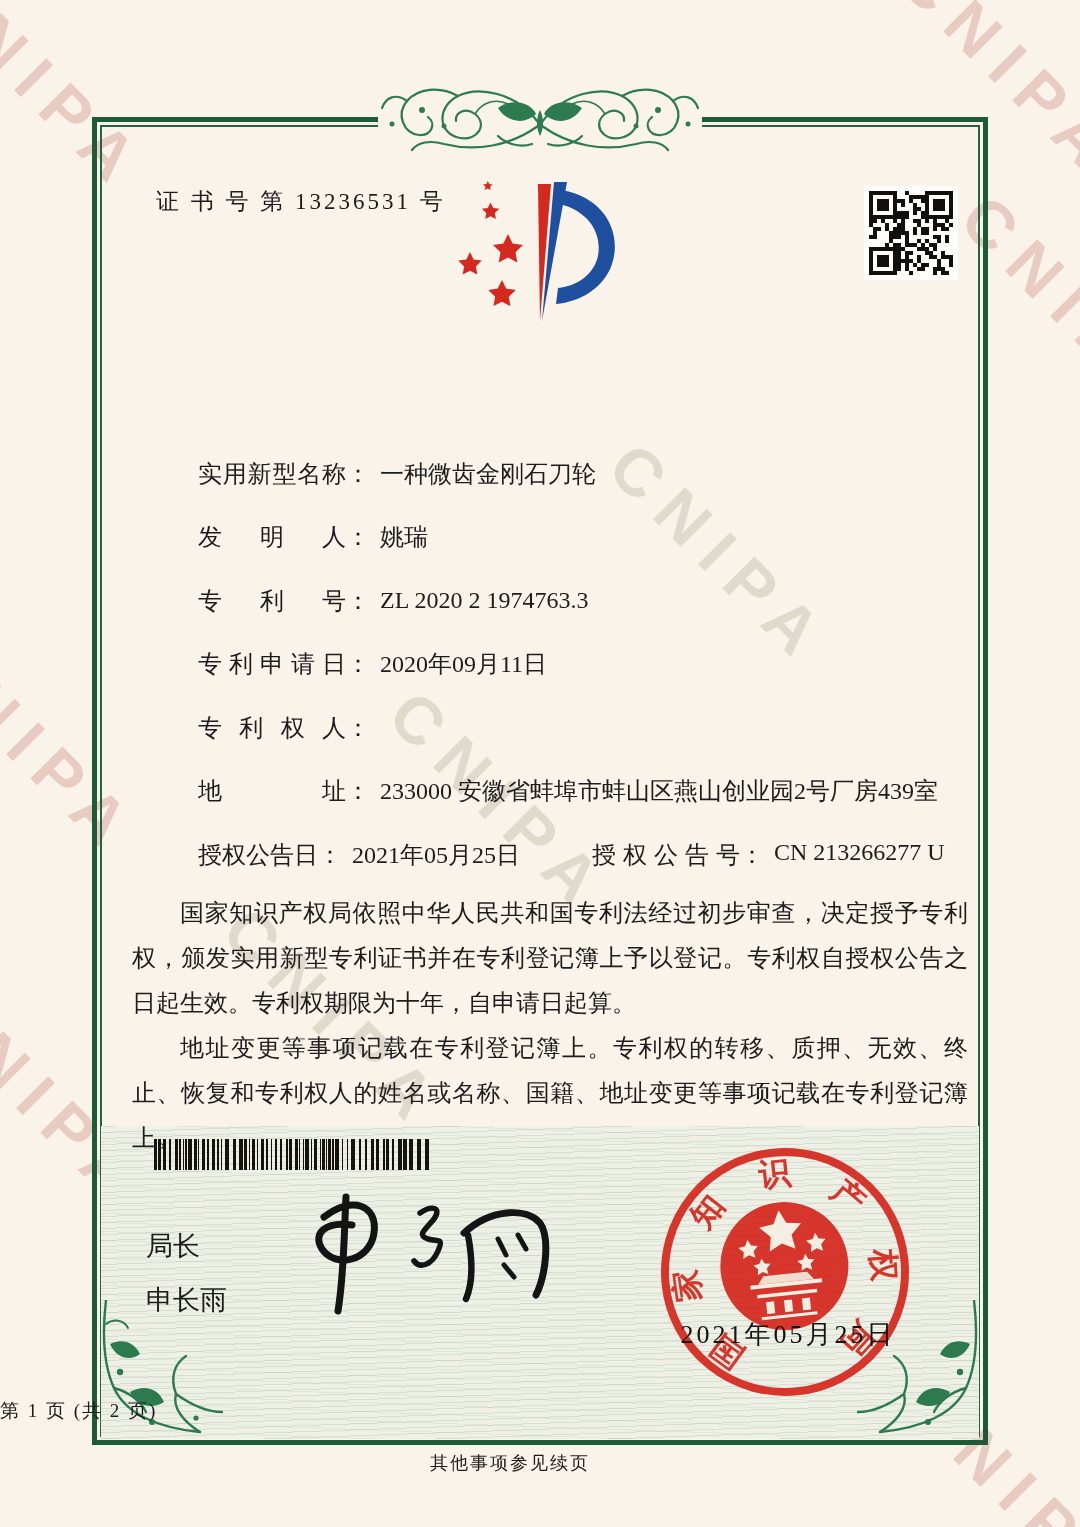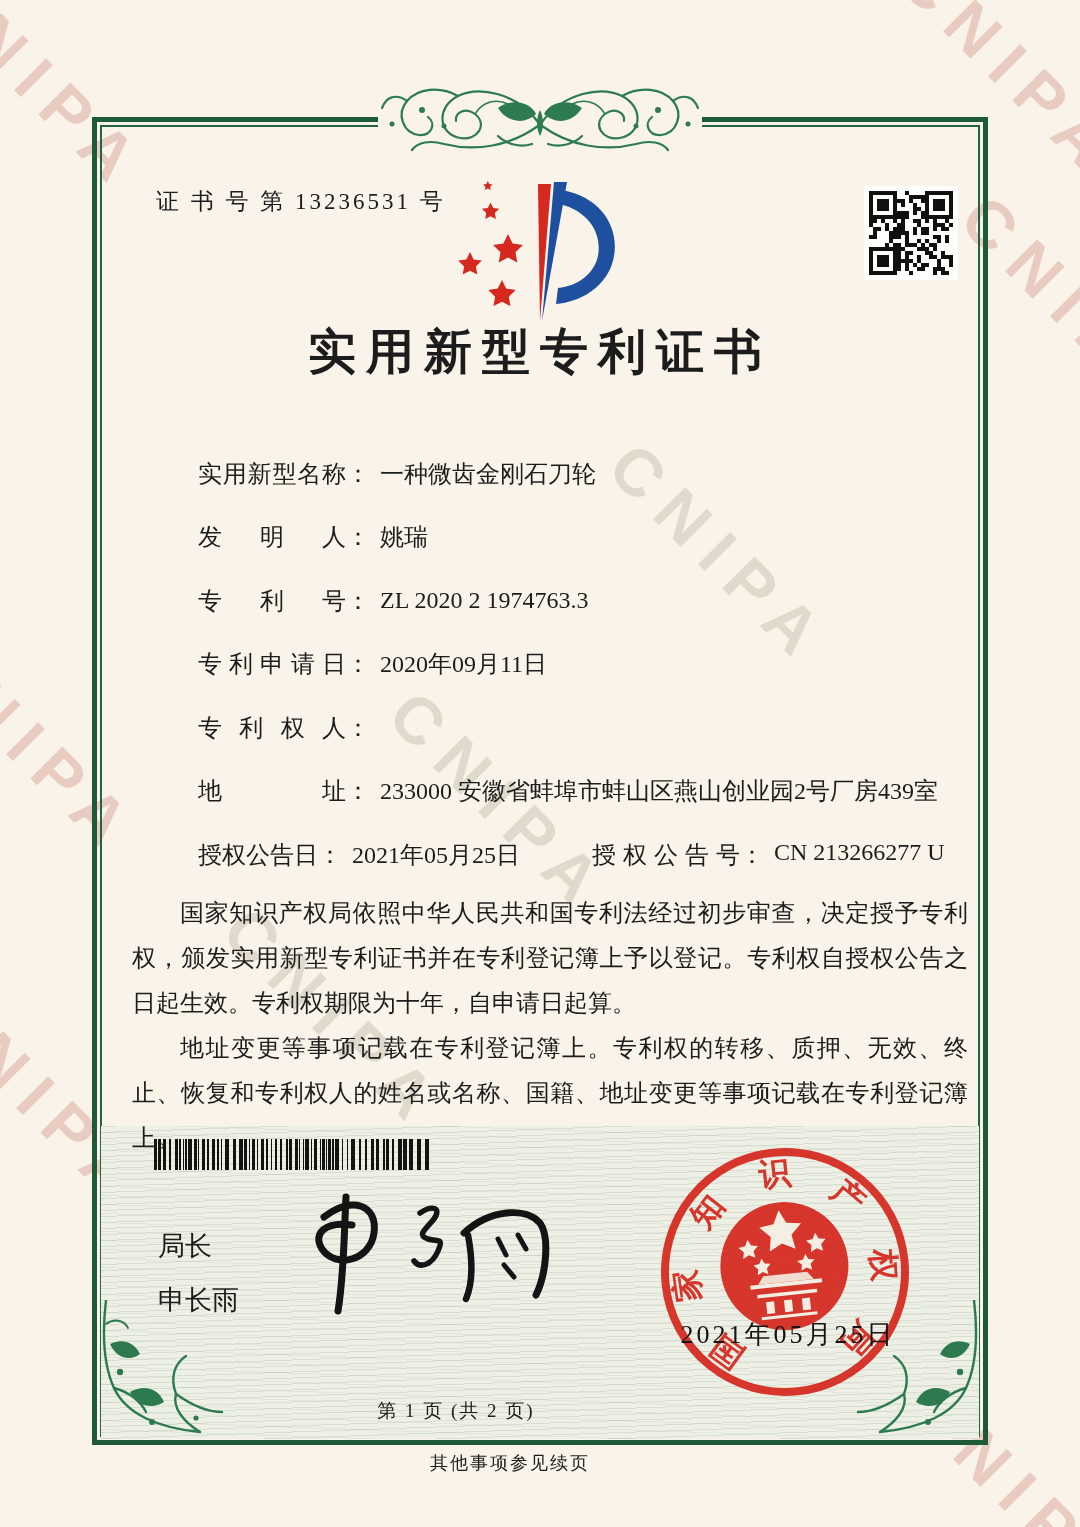--- a/index.html
+++ b/index.html
@@ -42,30 +42,30 @@
   .flabel{display:inline-block;width:148px;text-align:justify;text-align-last:justify;}
   .fcolon{margin-right:10px;}
   .fgroup2{margin-left:72px;display:flex;align-items:flex-start;}
 
   .body-text{position:absolute;left:132px;top:891px;width:836px;z-index:5;
       font-size:24px;line-height:45px;text-align:justify;}
   .body-text p{margin:0;text-indent:2em;}
 
   .barcode{position:absolute;left:154px;top:1139px;z-index:6;}
 
-  .sig-block{position:absolute;left:158px;top:1228px;z-index:6;
+  .sig-block{position:absolute;left:146px;top:1228px;z-index:6;
       font-family:"Liberation Sans","DejaVu Sans",sans-serif;font-size:27px;}
   .sig-block div{margin-bottom:18px;}
   .autograph{position:absolute;left:262px;top:1183px;z-index:6;}
 
   .seal{position:absolute;left:645px;top:1144px;z-index:6;}
   .seal-date{position:absolute;left:655px;top:1317px;width:266px;text-align:center;
       font-size:26px;letter-spacing:3px;color:#141414;z-index:7;}
 
-  .page-num{position:absolute;left:0;top:1398px;width:912px;text-align:center;
+  .page-num{position:absolute;left:0;top:1398px;width:912px;
       font-size:19px;letter-spacing:2px;z-index:6;}
   .cont-note{position:absolute;left:0;top:1451px;width:1020px;text-align:center;
       font-size:18px;letter-spacing:2px;z-index:6;}
 </style>
 </head>
 <body>
 
 <div id="page">
 
   <div class="wm pink" style="left:-36px;top:-46px;">CNIPA</div>
@@ -379,21 +379,20 @@
         <rect x="17" y="85" width="4" height="4" fill="#12100e"></rect>
         <rect x="21" y="85" width="4" height="4" fill="#12100e"></rect>
         <rect x="25" y="85" width="4" height="4" fill="#12100e"></rect>
         <rect x="29" y="85" width="4" height="4" fill="#12100e"></rect>
         <rect x="45" y="85" width="4" height="4" fill="#12100e"></rect>
         <rect x="69" y="85" width="4" height="4" fill="#12100e"></rect>
         <rect x="77" y="85" width="4" height="4" fill="#12100e"></rect>
         <rect x="81" y="85" width="4" height="4" fill="#12100e"></rect>
       </svg></div>
 
-  <div class="doc-title">实用新型专利证书</div>
 
   <div class="fields">
     <div class="field">
       <span class="flabel">实用新型名称</span>
         <span class="fcolon">：</span>
       <span class="fvalue">一种微齿金刚石刀轮</span>
     </div>
     <div class="field">
       <span class="flabel">发明人</span>
         <span class="fcolon">：</span>

